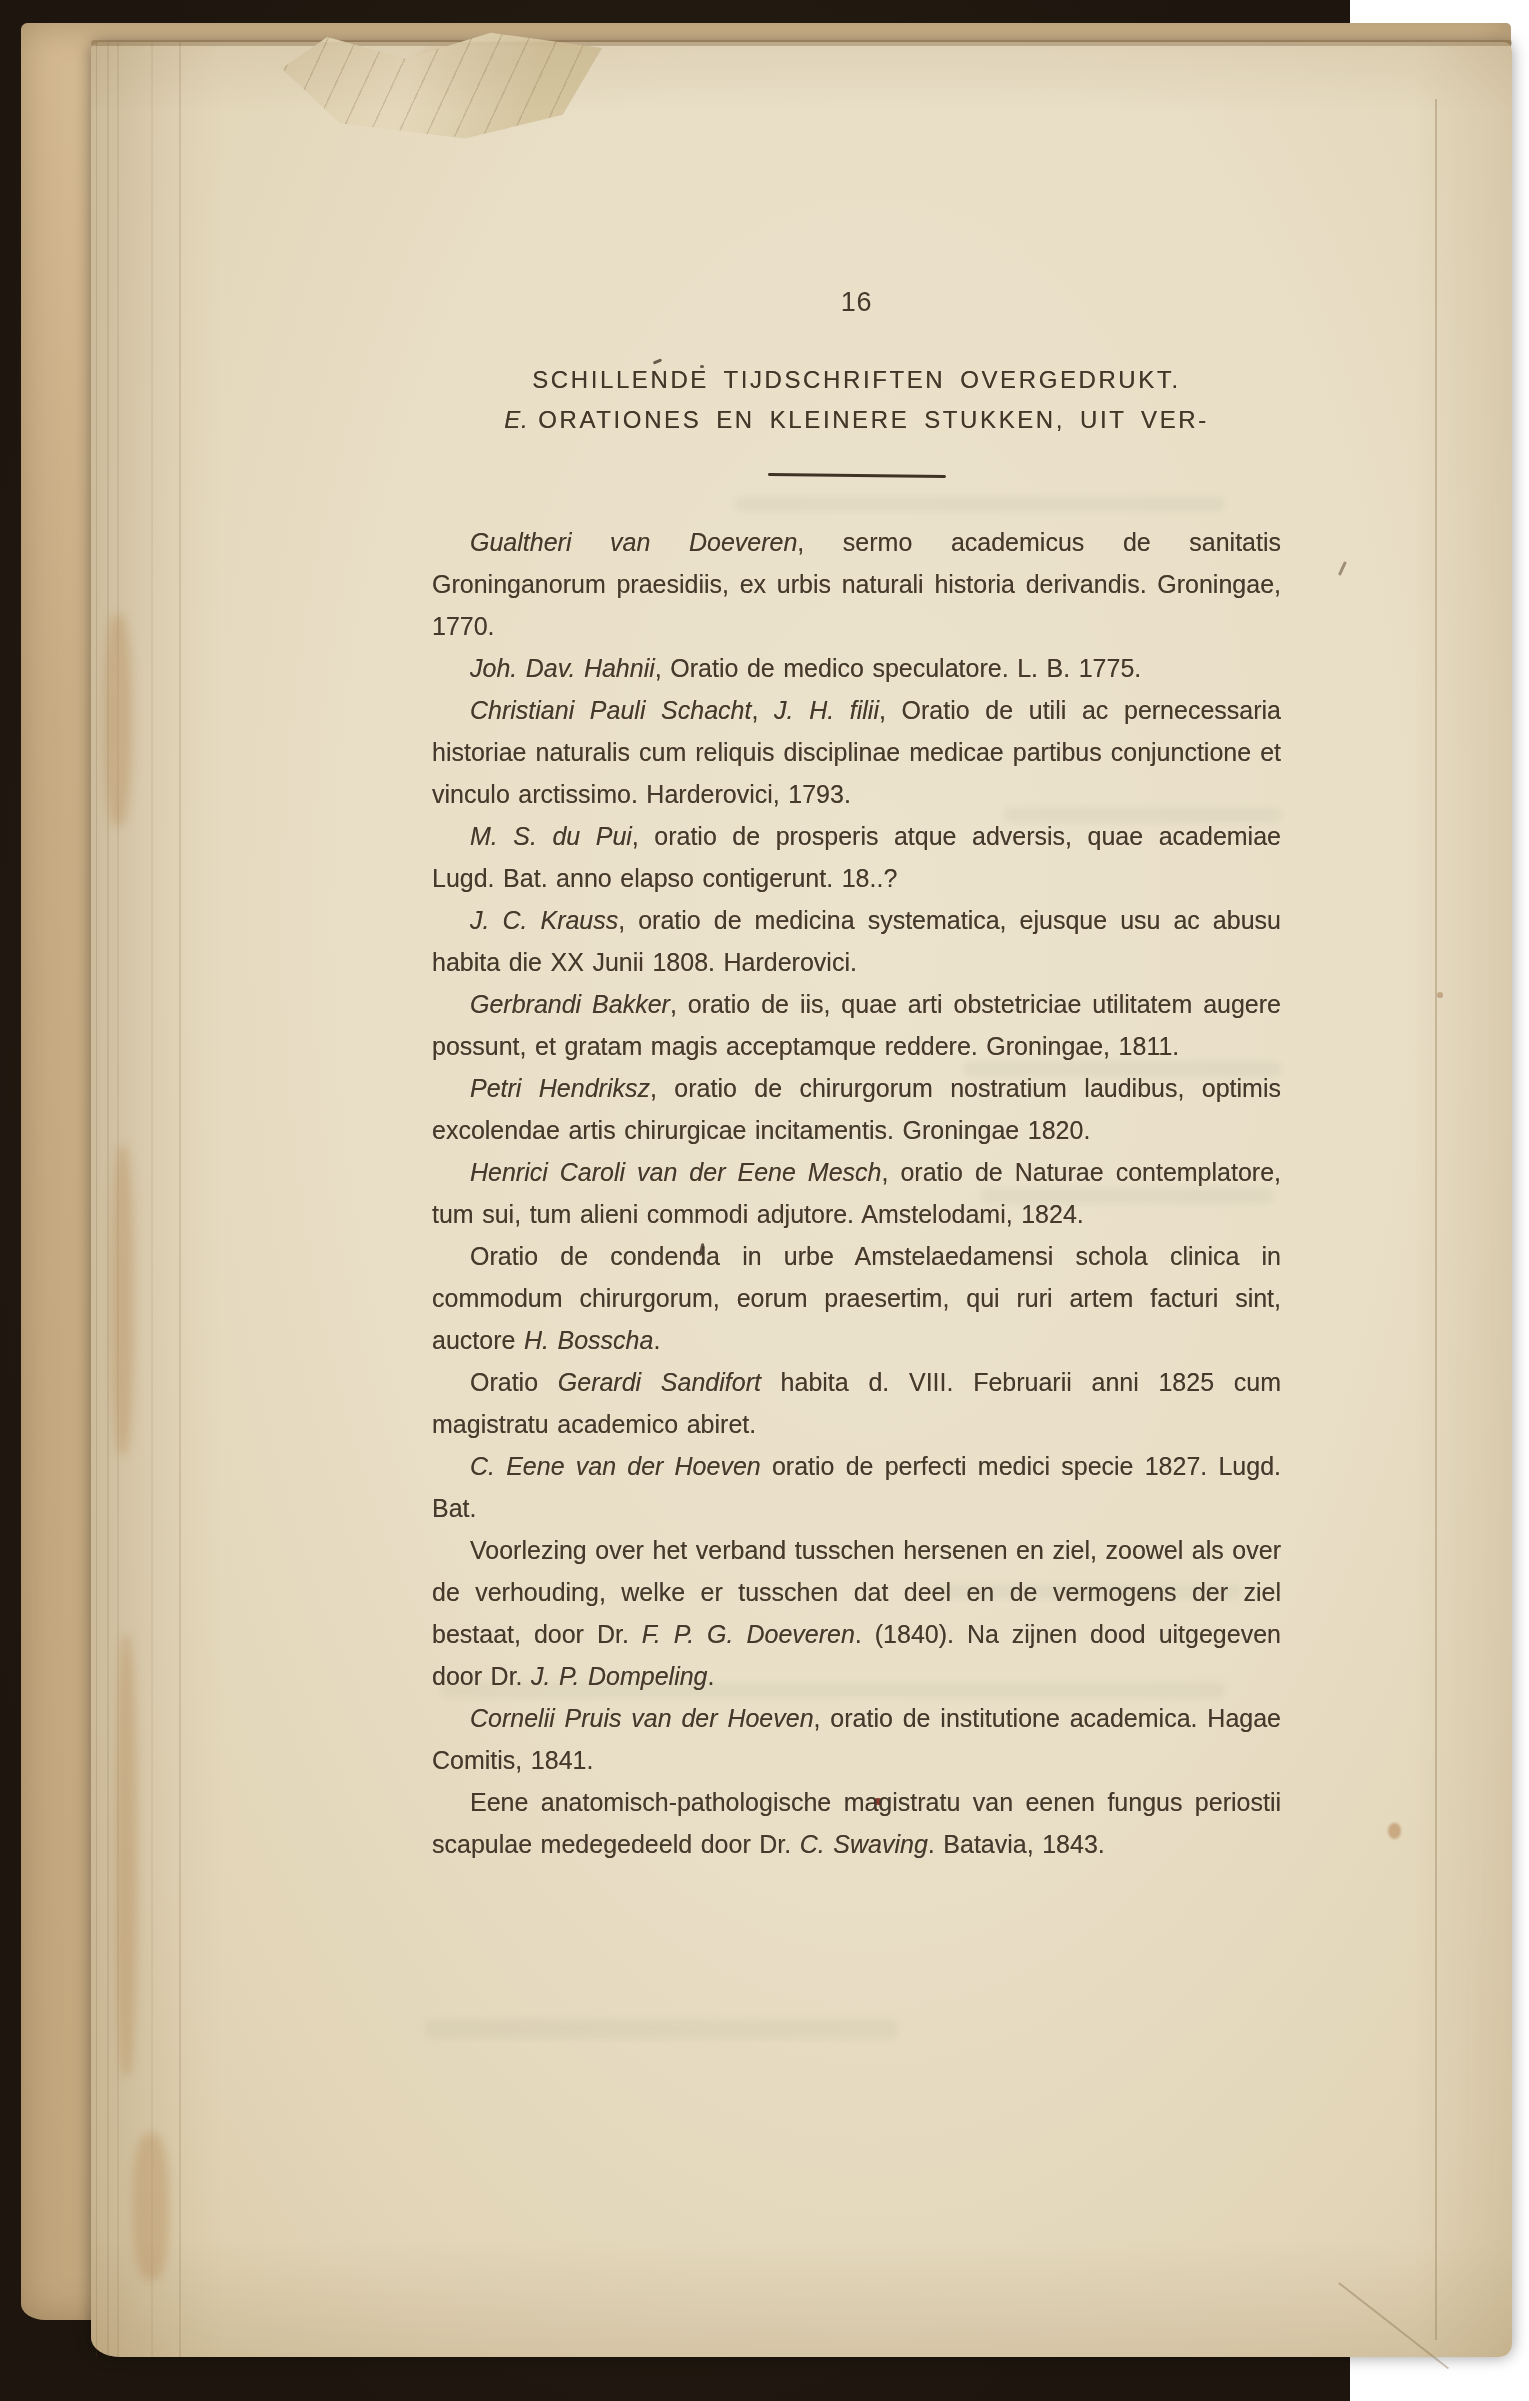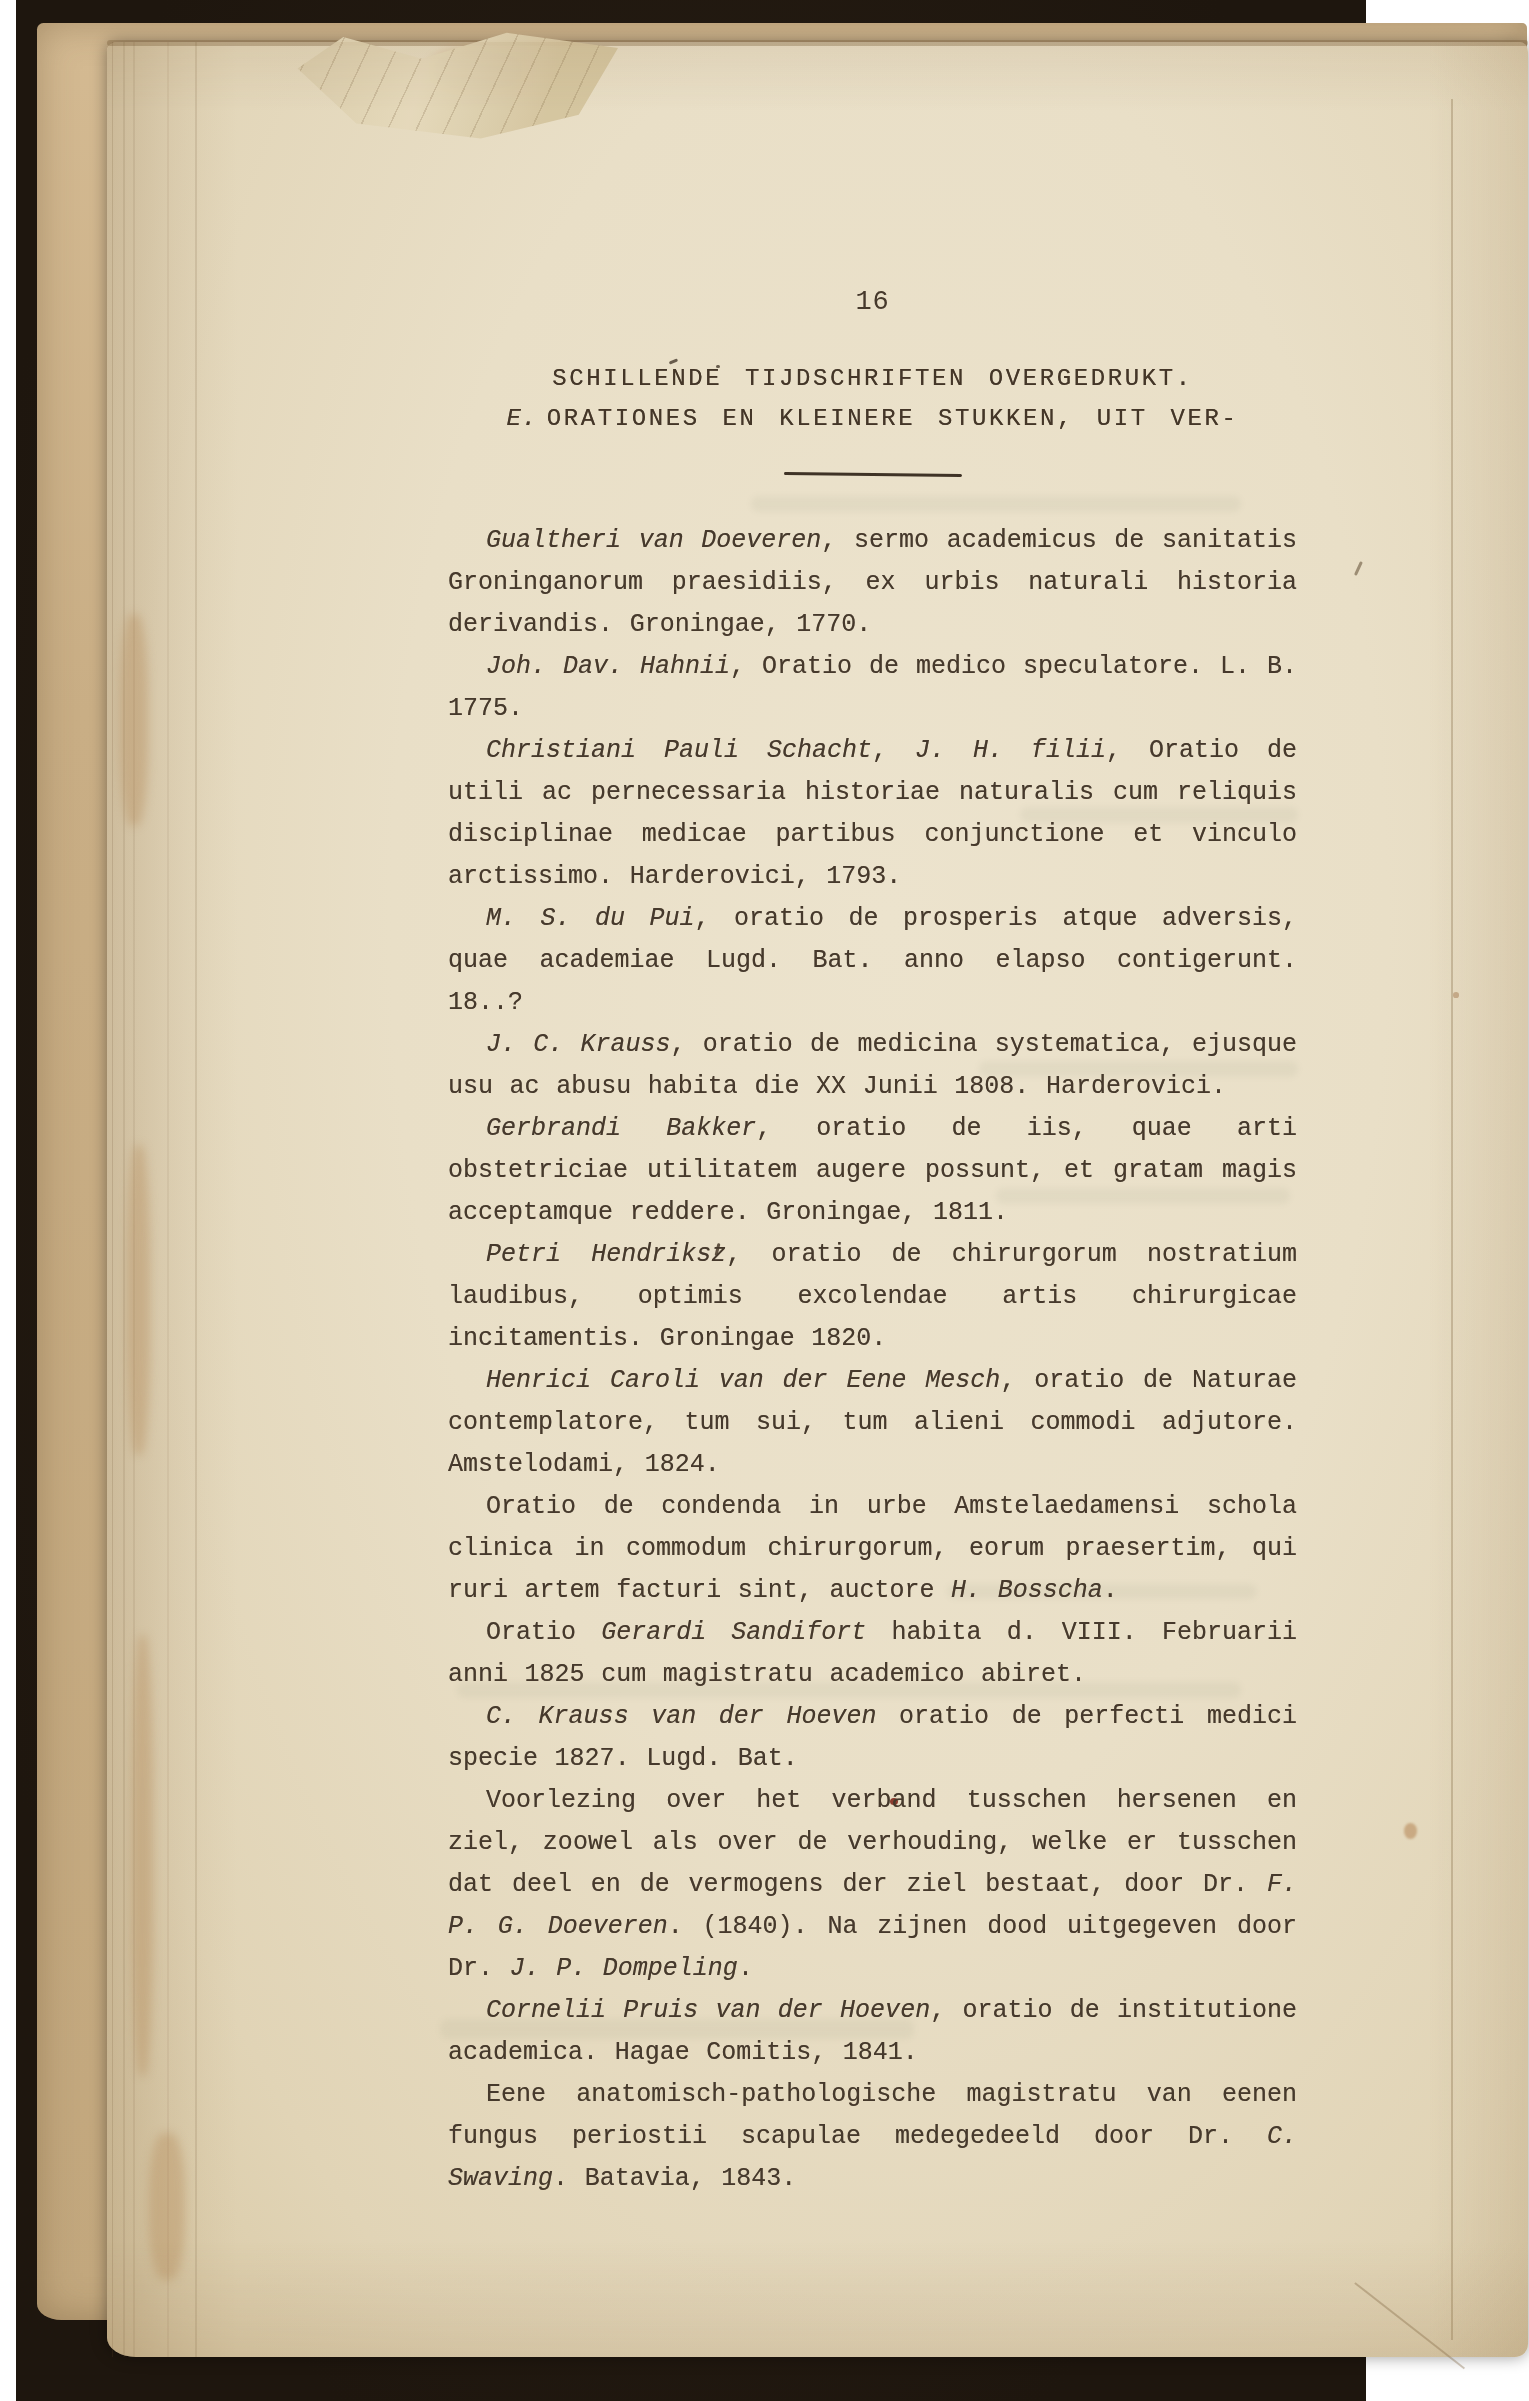--- a/index.html
+++ b/index.html
@@ -1,21 +1,20 @@
 <!DOCTYPE html>
 <html style="--bg: #1e160e; --bg-light: #2a2015; --paper: #e9dfc7; --paper-under: #c9ae85; --ink: #46392c; --heading-ink: #443628; --stain-red: #7b2014;font-size:13px"><head>
 <meta charset="utf-8">
 <style>
   html,body{margin:0;padding:0;}
   body{width:1529px;height:2401px;overflow:hidden;}
   .stage{
     position:relative;width:1350px;height:2401px;
     background:radial-gradient(ellipse at 50% 45%, var(--bg-light,#2a2015) 0%, var(--bg,#1e160e) 80%);
-    font-family:Liberation Mono, monospace;
-    margin-left:16px;
+    font-family:Liberation Sans, sans-serif;
   }
   
   .under-sheet{
     position:absolute;left:21px;top:23px;width:1490px;height:2297px;
     background:linear-gradient(180deg,#d4ba92 0%,var(--paper-under,#c9ae85) 30%,#c2a77d 100%);
     border-radius:6.5px 4.9px 8.2px 24.5px / 6.5px 4.9px 9.8px 16.3px;
     box-shadow:inset 0 0 38px rgba(90,65,35,.35);
   }
   .under-stain{position:absolute;border-radius:50%;filter:blur(5.7px);}
   
@@ -141,21 +140,21 @@
           <p class="entry"><em>Gualtheri van Doeveren</em><span>, sermo academicus de sanitatis Groninganorum praesidiis, ex urbis naturali historia derivandis. Groningae, 1770.</span></p>
           <p class="entry"><em>Joh. Dav. Hahnii</em><span>, Oratio de medico speculatore. L. B. 1775.</span></p>
           <p class="entry"><em>Christiani Pauli Schacht</em><span>, </span><em>J. H. filii</em><span>, Oratio de utili ac pernecessaria historiae naturalis cum reliquis disciplinae medicae partibus conjunctione et vinculo arctissimo. Harderovici, 1793.</span></p>
           <p class="entry"><em>M. S. du Pui</em><span>, oratio de prosperis atque adversis, quae academiae Lugd. Bat. anno elapso contigerunt.  18..?</span></p>
           <p class="entry"><em>J. C. Krauss</em><span>, oratio de medicina systematica, ejusque usu ac abusu habita die XX Junii 1808.  Harderovici.</span></p>
           <p class="entry"><em>Gerbrandi Bakker</em><span>, oratio de iis, quae arti obstetriciae utilitatem augere possunt, et gratam magis acceptamque reddere. Groningae, 1811.</span></p>
           <p class="entry"><em>Petri Hendriksz</em><span>, oratio de chirurgorum nostratium laudibus, optimis excolendae artis chirurgicae incitamentis. Groningae 1820.</span></p>
           <p class="entry"><em>Henrici Caroli van der Eene Mesch</em><span>, oratio de Naturae contemplatore, tum sui, tum alieni commodi adjutore. Amstelodami, 1824.</span></p>
           <p class="entry"><span>Oratio de condenda in urbe Amstelaedamensi schola clinica in commodum chirurgorum, eorum praesertim, qui ruri artem facturi sint, auctore </span><em>H. Bosscha</em><span>.</span></p>
           <p class="entry"><span>Oratio </span><em>Gerardi Sandifort</em><span> habita d. VIII. Februarii anni 1825 cum magistratu academico abiret.</span></p>
-          <p class="entry"><em>C. Krauss van der Hoeven</em><span> oratio de perfecti medici specie 1827.  Lugd. Bat.</span></p>
+          <p class="entry"><em>C. Eene van der Hoeven</em><span> oratio de perfecti medici specie 1827.  Lugd. Bat.</span></p>
           <p class="entry"><span>Voorlezing over het verband tusschen hersenen en ziel, zoowel als over de verhouding, welke er tusschen dat deel en de vermogens der ziel bestaat, door Dr. </span><em>F. P. G. Doeveren</em><span>. (1840).  Na zijnen dood uitgegeven door Dr. </span><em>J. P. Dompeling</em><span>.</span></p>
           <p class="entry"><em>Cornelii Pruis van der Hoeven</em><span>, oratio de institutione academica. Hagae Comitis, 1841.</span></p>
           <p class="entry"><span>Eene anatomisch-pathologische magistratu van eenen fungus periostii scapulae medegedeeld door Dr. </span><em>C. Swaving</em><span>. Batavia, 1843.</span></p>
         </div>
     </div>
 
   </div>
 </div>
 
 

